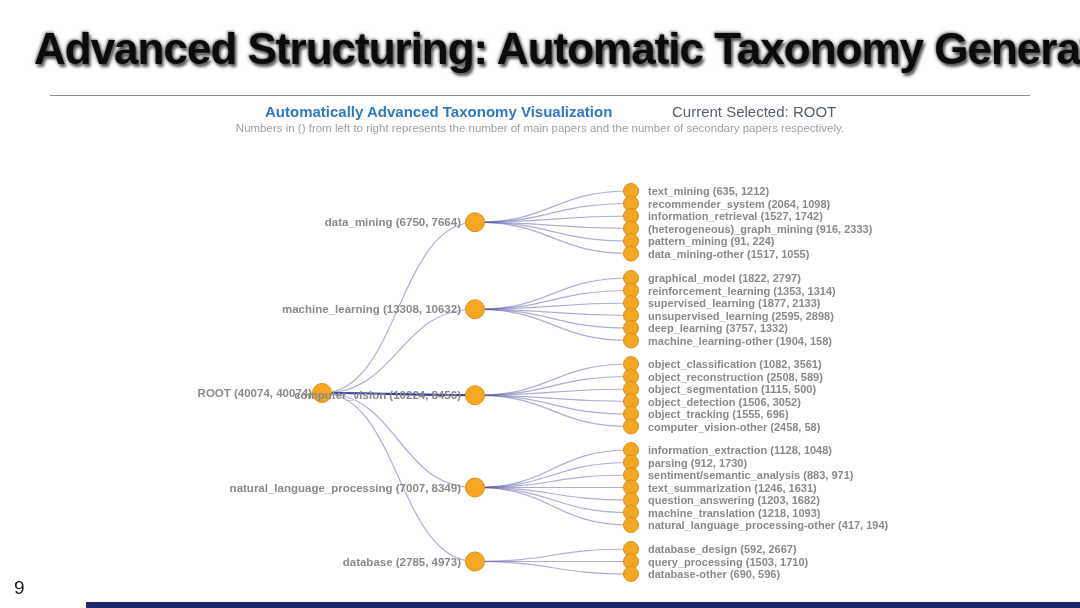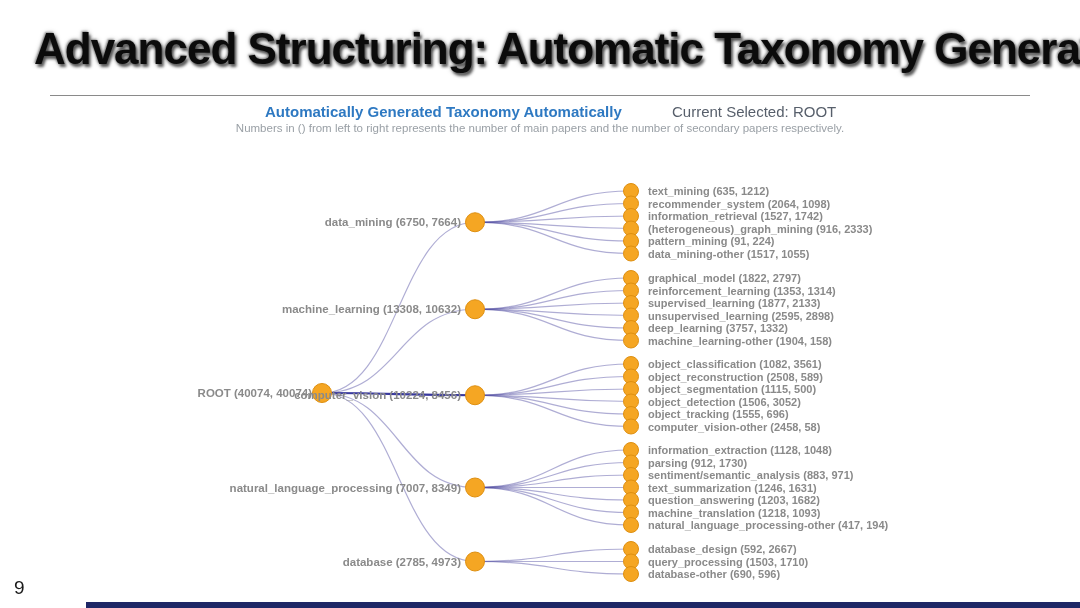--- a/index.html
+++ b/index.html
@@ -40,21 +40,21 @@
     position:absolute;left:86px;right:0;bottom:0;height:6px;background:#1E2766;
   }
 </style>
 </head>
 <body>
 
 <div class="slide-title">Advanced Structuring: Automatic Taxonomy Generation</div>
 
 <div class="header-rule"></div>
 
-<div class="viz-title">Automatically Generated Taxonomy Automatically</div>
+<div class="viz-title">Automatically Advanced Taxonomy Visualization</div>
 <div class="viz-selected">Current Selected: ROOT</div>
 <div class="viz-subtitle">Numbers in () from left to right represents the number of main papers and the number of secondary papers respectively.</div>
 
 <svg id="tree-svg" width="1080" height="608" viewBox="0 0 1080 608">
     <g>
       <path d="M 322 393 C 398.5 393, 398.5 222.25, 475 222.25" fill="none" stroke="#4D4AA0" stroke-width="1.2" stroke-opacity="0.45"></path>
       <path d="M 475 222.25 C 553 222.25, 553 191, 631 191" fill="none" stroke="#4D4AA0" stroke-width="1.2" stroke-opacity="0.45"></path>
       <path d="M 475 222.25 C 553 222.25, 553 203.5, 631 203.5" fill="none" stroke="#4D4AA0" stroke-width="1.2" stroke-opacity="0.45"></path>
       <path d="M 475 222.25 C 553 222.25, 553 216, 631 216" fill="none" stroke="#4D4AA0" stroke-width="1.2" stroke-opacity="0.45"></path>
       <path d="M 475 222.25 C 553 222.25, 553 228.5, 631 228.5" fill="none" stroke="#4D4AA0" stroke-width="1.2" stroke-opacity="0.45"></path>

